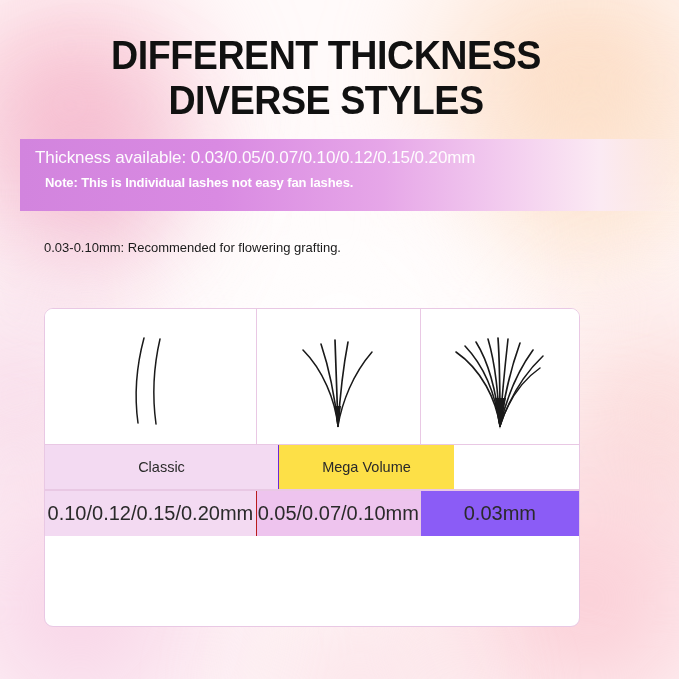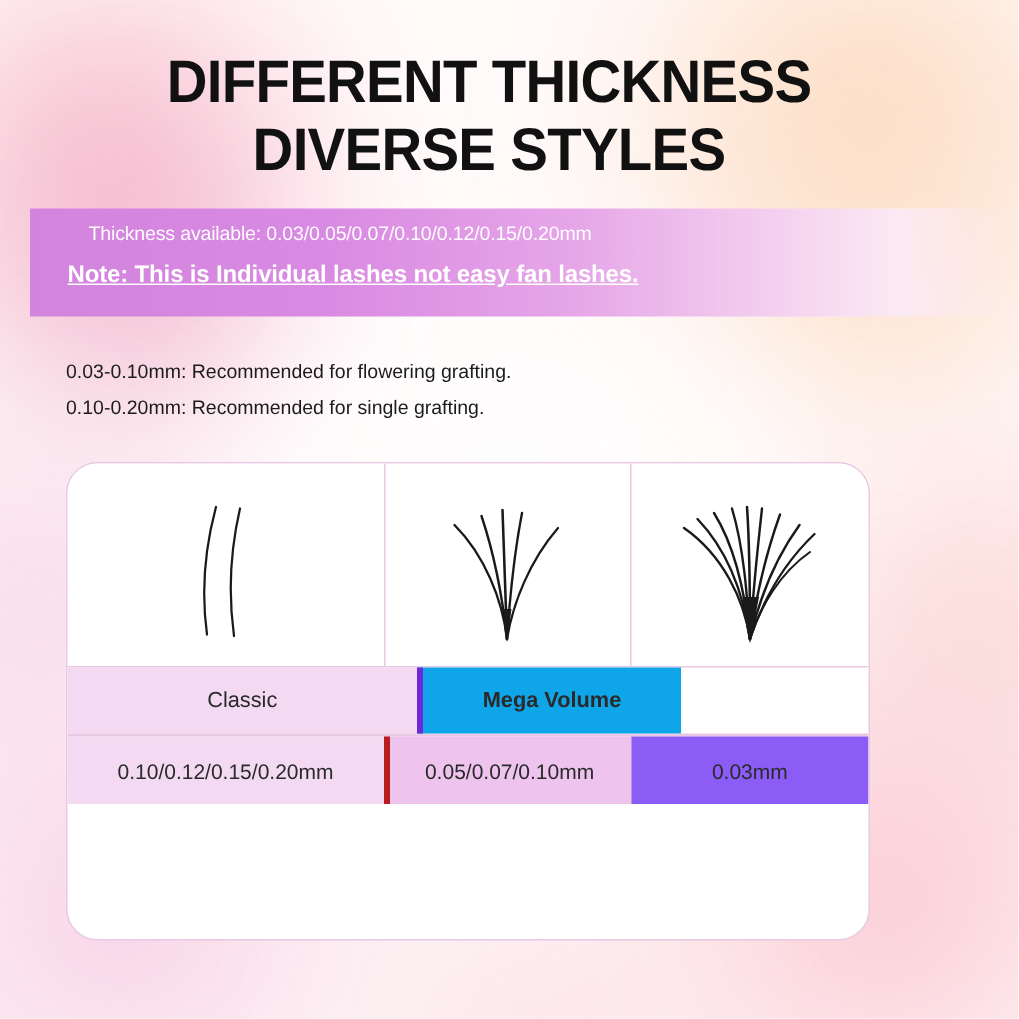--- a/index.html
+++ b/index.html
@@ -45,73 +45,73 @@
     font-family:"Liberation Sans","DejaVu Sans",sans-serif;
     transform:scaleX(.94);transform-origin:left center;
   }
 
   
   #banner{
     position:absolute;left:20px;top:139px;width:659px;height:72px;
     background:linear-gradient(to right,#d284de 0%,#d98ae2 30%,#e6a6e8 55%,#f3cdef 74%,#fbeaf3 88%,rgba(253,240,238,0) 100%);
   }
   #banner .b-line1{
-    position:absolute;left:39px;top:9px;font-size:13px;color:#ffffff;
+    position:absolute;left:15px;top:9px;font-size:17px;color:#ffffff;
     letter-spacing:-0.1px;white-space:nowrap;opacity:.97;
   }
   #banner .b-line2{
-    position:absolute;left:25px;top:36px;font-size:16px;color:#ffffff;
-    font-weight:bold;letter-spacing:-0.1px;white-space:nowrap;text-decoration:underline;
+    position:absolute;left:25px;top:36px;font-size:13px;color:#ffffff;
+    font-weight:bold;letter-spacing:-0.1px;white-space:nowrap;
   }
 
   
   #recs{position:absolute;left:44px;top:236px;}
   #recs .rec{font-size:13px;line-height:24px;color:#1b1b1b;white-space:nowrap;}
 
   
   #table{
     position:absolute;left:44px;top:308px;width:536px;height:319px;
-    border:1px solid #e9c8e4;border-radius:21px;
+    border:1px solid #e9c8e4;border-radius:9px;
     background:#ffffff;overflow:hidden;
     box-sizing:border-box;
   }
   .row{display:flex;width:100%;box-sizing:border-box;}
 
   #row-images{height:135px;}
   #row-images .cell{display:flex;align-items:center;justify-content:center;background:#fff;}
   .c1{width:233px;box-sizing:border-box;}
   .c2{width:181px;box-sizing:border-box;border-left:1px solid #e9c8e4;}
   .c3{width:176px;box-sizing:border-box;border-left:1px solid #e9c8e4;}
 
   #row-labels{height:46px;border-top:1px solid #e9c8e4;border-bottom:1px solid #e9c8e4;}
   #row-labels .cell{
     display:flex;align-items:center;justify-content:center;
     font-size:14.5px;color:#2a2a2a;
   }
   #row-labels .c1{background:#f3daf2;}
   #row-labels .c2{background:#eec4ee;border-left:1px solid #e9c8e4;}
-  #row-labels .c3{background:#0ea5e9;border-left:4px solid #6d28d9;font-weight:bold;}
+  #row-labels .c3{background:#fde047;border-left:1px solid #6d28d9;}
 
   #row-desc{height:88px;}
   #row-desc .cell{
     display:flex;align-items:center;justify-content:center;
     text-align:center;background:#fff;
     font-size:14.5px;line-height:21px;color:#1b1b1b;
     padding:0 12px;box-sizing:border-box;
   }
   #row-desc .d1{width:233px;}
   #row-desc .d2{width:357px;border-left:1px solid #e9c8e4;}
 
   #row-thick{height:46px;border-top:1px solid #e9c8e4;}
   #row-thick .cell{
     display:flex;align-items:center;justify-content:center;
-    font-size:14px;color:#2a2a2a;
+    font-size:20px;color:#2a2a2a;
   }
   #row-thick .c1{background:#f3daf2;}
-  #row-thick .c2{background:#eec4ee;border-left:4px solid #b91c1c;}
+  #row-thick .c2{background:#eec4ee;border-left:1px solid #b91c1c;}
   #row-thick .c3{background:#8b5cf6;border-left:1px solid #e9c8e4;}
 
   .lash-svg{display:block;}
 </style>
 </head>
 <body>
 
 <div id="bg">
   <div class="wash w-tl"></div>
   <div class="wash w-tl2"></div>
@@ -132,21 +132,20 @@
     <div class="line">DIVERSE STYLES</div>
   </div>
 
   <div id="banner">
     <div class="b-line1">Thickness available: 0.03/0.05/0.07/0.10/0.12/0.15/0.20mm</div>
     <div class="b-line2">Note: This is Individual lashes not easy fan lashes.</div>
   </div>
 
   <div id="recs">
     <div class="rec">0.03-0.10mm: Recommended for flowering grafting.</div>
-    <div class="rec">0.10-0.20mm: Recommended for single grafting.</div>
   </div>
 
   <div id="table">
 
     <div class="row" id="row-images">
       <div class="cell c1">
         <span>
           <svg class="lash-svg" width="80" height="110" viewBox="0 0 80 110">
             <g fill="none" stroke="#1a1a1a" stroke-linecap="round">
               <path d="M34 16 C27 42, 24 72, 28 101" stroke-width="1.5"></path>

